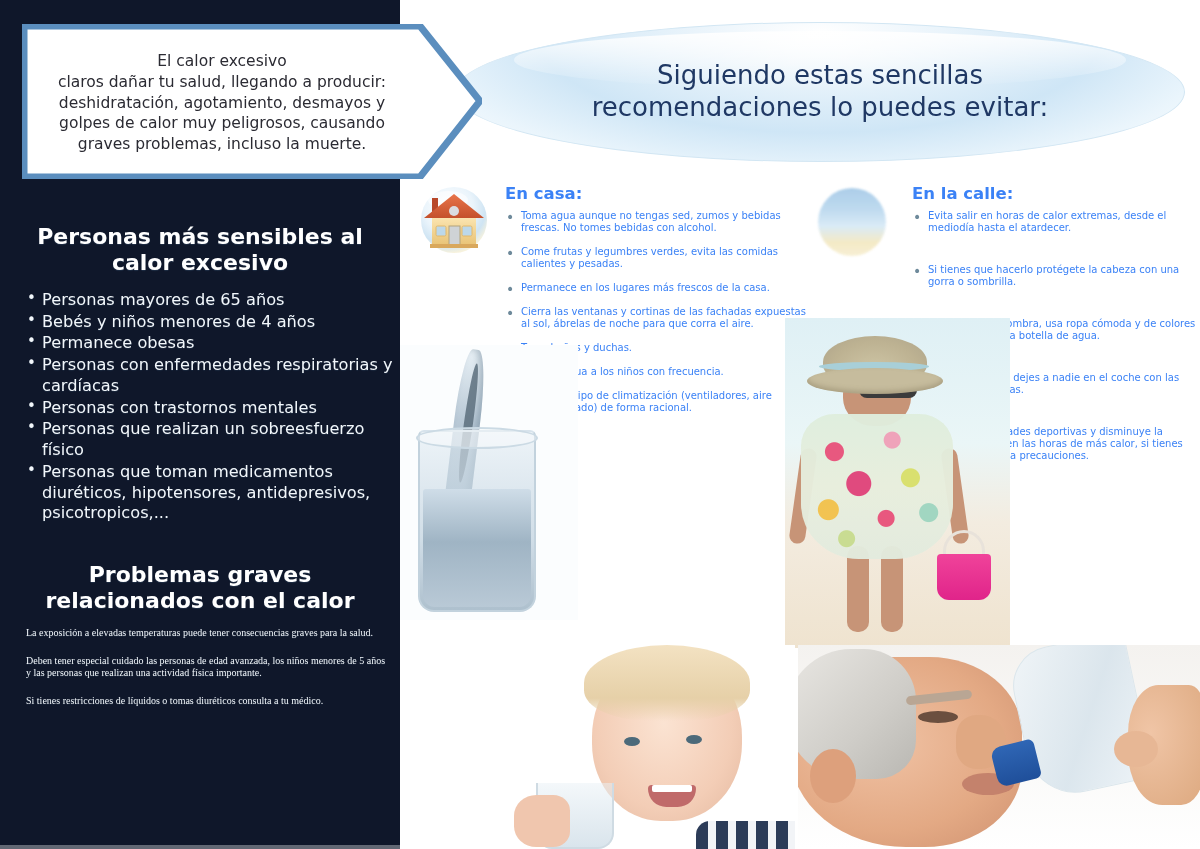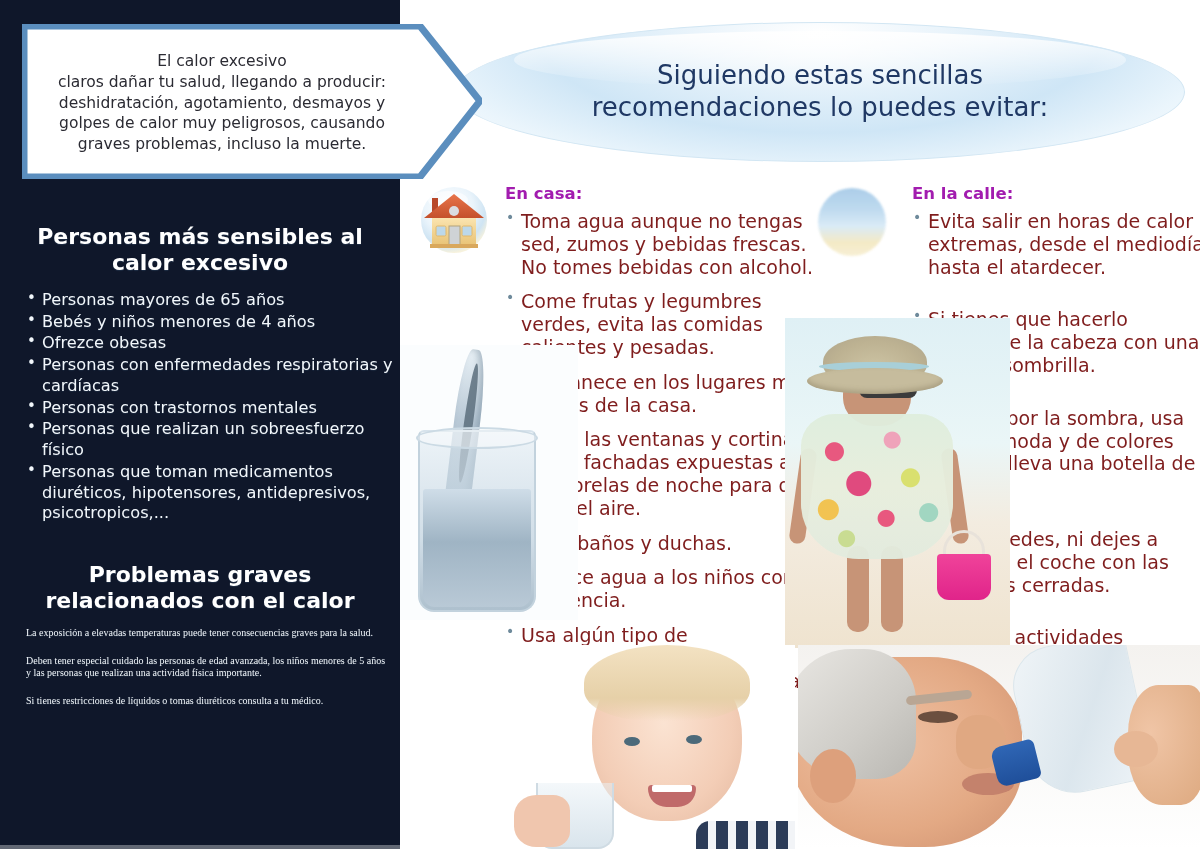--- a/index.html
+++ b/index.html
@@ -94,27 +94,27 @@
     background: linear-gradient(180deg,#a8cbe8 0%, #bcd9ef 32%, #d8eaf7 56%, #f4e9c4 80%, #f7efd3 100%);
     filter: blur(1.2px);
     opacity:.95;
   }
 
   
   .col { position:absolute; }
   .col-casa { left: 105px; top: 184px; width: 310px; }
   .col-calle { left: 512px; top: 184px; width: 292px; }
   .col-head {
-    color: #a21caf; font-weight: bold; font-size: 16.5px; margin-bottom: 7px;
+    color: #3b82f6; font-weight: bold; font-size: 16.5px; margin-bottom: 7px;
     font-family: "DejaVu Sans", sans-serif;
   }
   .rec-list { list-style:none; }
   .rec-list li {
     position: relative; padding-left: 16px;
-    color: #7f1d1d; font-size: 19px; line-height: 1.2;
+    color: #3b82f6; font-size: 10px; line-height: 1.2;
     margin-bottom: 12px;
     font-family: "DejaVu Sans", sans-serif;
   }
   .rec-list li:before {
     content:"\2022"; position:absolute; left:1px; top:-1px; color:#6e8a9b; font-size:14px;
   }
   .col-calle .rec-list li { margin-bottom: 30px; }
 
   
   .photo { position:absolute; overflow:hidden; }
@@ -307,21 +307,21 @@
   <div class="left-panel">
 
     <div id="sensibles-title">
       <div class="panel-h">Personas más sensibles al</div>
       <div class="panel-h">calor excesivo</div>
     </div>
 
     <ul class="blue-list">
       <li>Personas mayores de 65 años</li>
       <li>Bebés y niños menores de 4 años</li>
-      <li>Ofrezce obesas</li>
+      <li>Permanece obesas</li>
       <li>Personas con enfermedades respiratorias y cardíacas</li>
       <li>Personas con trastornos mentales</li>
       <li>Personas que realizan un sobreesfuerzo físico</li>
       <li>Personas que toman medicamentos diuréticos, hipotensores, antidepresivos, psicotropicos,...</li>
     </ul>
 
     <div id="problemas-title">
       <div class="panel-h">Problemas graves</div>
       <div class="panel-h">relacionados con el calor</div>
     </div>

